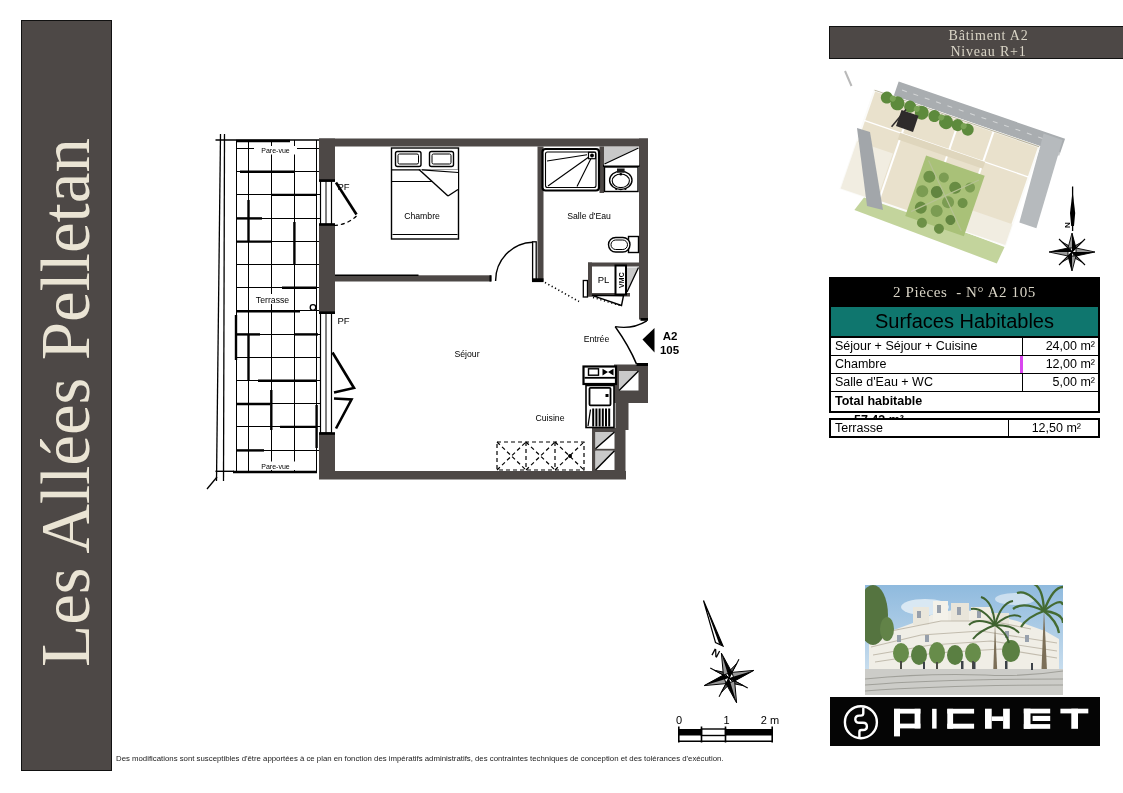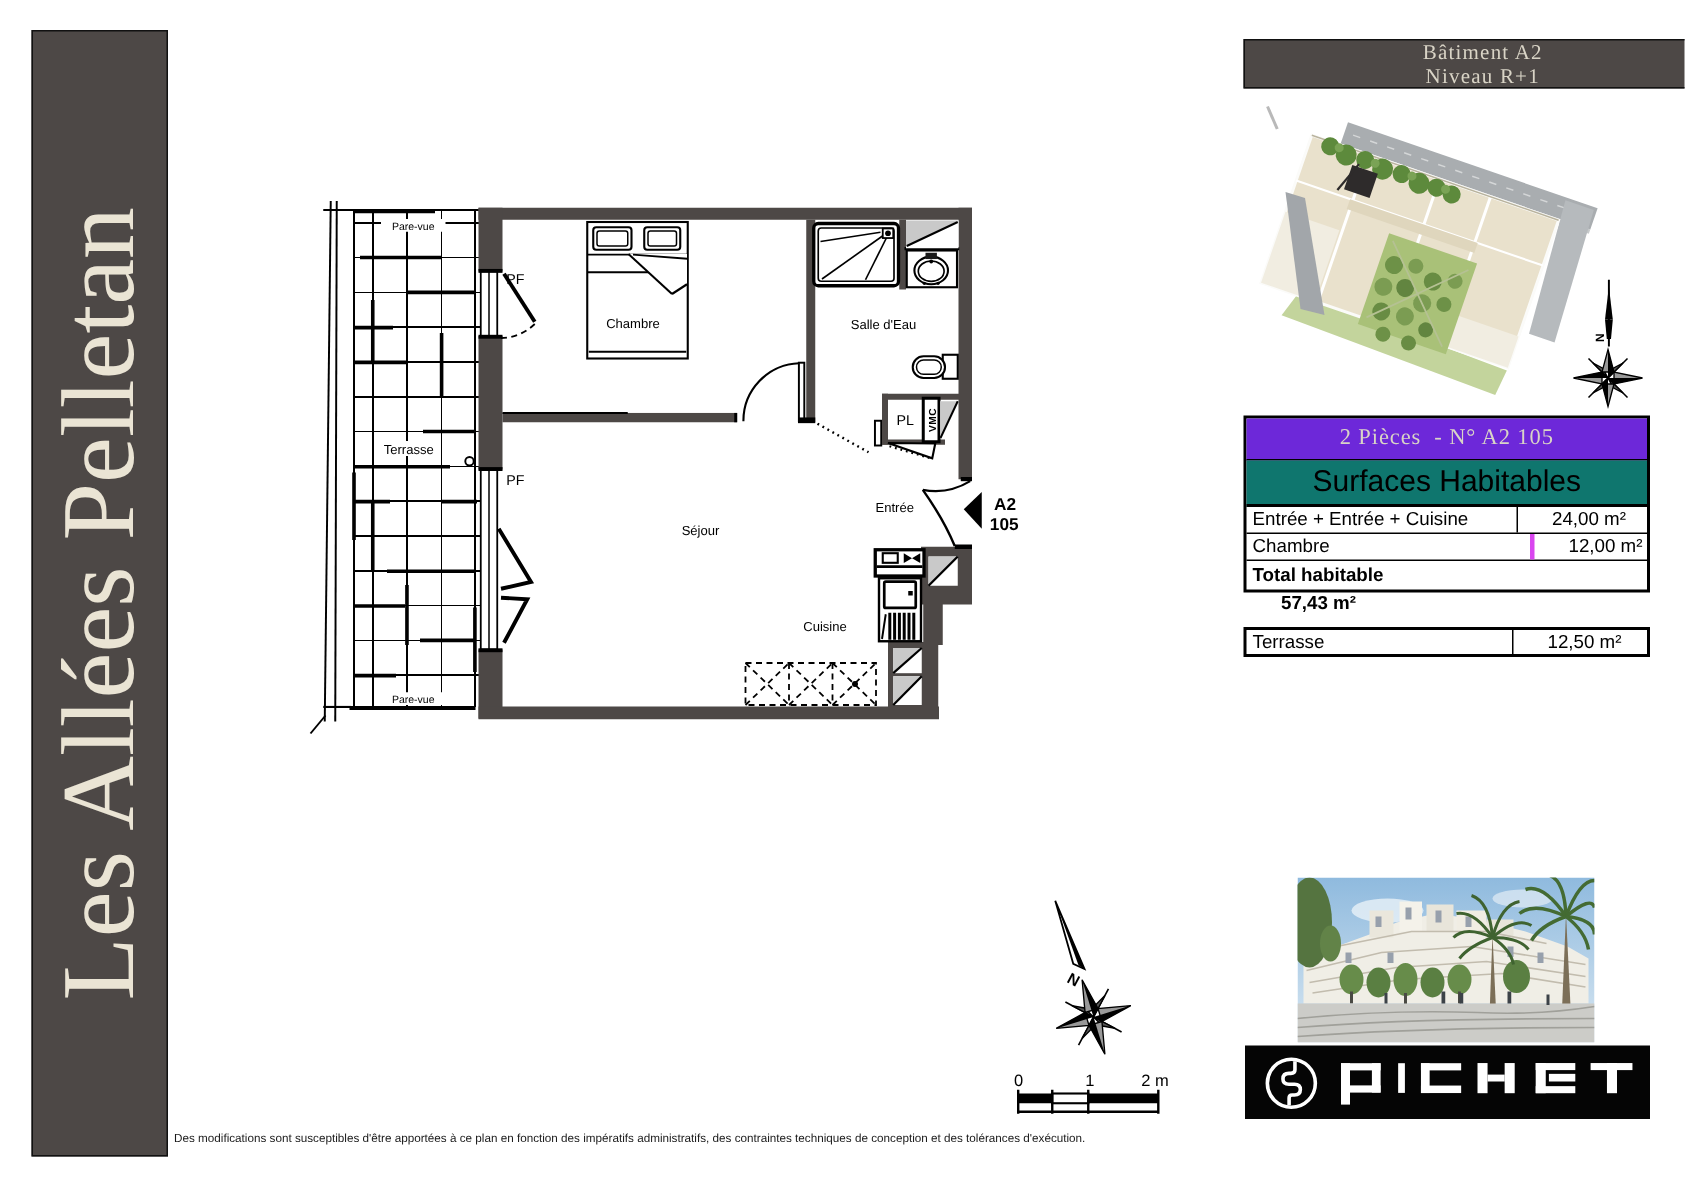--- a/index.html
+++ b/index.html
@@ -79,36 +79,40 @@
 
     <rect x="52" y="72" width="18" height="17" fill="#2e2b2b"></rect>
     <line x1="48" y1="91" x2="56" y2="70" stroke="#2e2b2b" stroke-width="1.5"></line>
   </g>
 
   <polygon points="22,66 35,70 48,148 32,144" fill="#a2a6aa"></polygon>
 </svg>
 
 <div class="abs" style="left:829px;top:277px;width:271px;border:2px solid #000;box-sizing:border-box;background:#fff;">
 
-  <div style="height:27px;background:#6d28d9;border-bottom:1px solid #000;font-family:'Liberation Serif',serif;
+  <div style="height:27px;background:#000000;border-bottom:1px solid #000;font-family:'Liberation Serif',serif;
        font-size:15px;letter-spacing:0.6px;color:#d9d4c6;text-align:center;line-height:27px;">2 Pièces&nbsp; - N° A2 105</div>
 
   <div style="height:29px;background:#0f766e;border-bottom:2px solid #000;font-size:20px;font-weight:normal;
        color:#000;text-align:center;line-height:29px;">Surfaces Habitables</div>
 
   <div style="height:17px;border-bottom:1px solid #000;font-size:12.5px;line-height:17px;display:flex;">
-    <span style="flex:1;padding-left:4px;">Entrée + Entrée + Cuisine</span>
-      <span style="width:72px;border-left:1px solid #000;text-align:right;padding-right:14px;">24,00 m²</span>
+    <span style="flex:1;padding-left:4px;">Séjour + Séjour + Cuisine</span>
+      <span style="width:72px;border-left:1px solid #000;text-align:right;padding-right:3px;">24,00 m²</span>
   </div>
 
   <div style="height:17px;border-bottom:1px solid #000;font-size:12.5px;line-height:17px;display:flex;">
     <span style="flex:1;padding-left:4px;">Chambre</span>
       <span style="width:72px;border-left:3px solid #d946ef;text-align:right;padding-right:3px;">12,00 m²</span>
   </div>
 
+  <div style="height:17px;border-bottom:1px solid #000;font-size:12.5px;line-height:17px;display:flex;">
+    <span style="flex:1;padding-left:4px;">Salle d'Eau + WC</span>
+      <span style="width:72px;border-left:1px solid #000;text-align:right;padding-right:3px;">5,00 m²</span>
+  </div>
 
   <div style="height:19px;font-size:12.5px;font-weight:bold;line-height:19px;display:flex;flex-direction:column;">
     <span style="flex:1;padding-left:4px;">Total habitable</span>
       <span style="width:73px;text-align:right;padding-right:3px;">57,43 m²</span>
   </div>
 </div>
 
 <div class="abs" style="left:829px;top:418px;width:271px;height:20px;border:2px solid #000;box-sizing:border-box;background:#fff;font-size:12.5px;display:flex;line-height:16px;">
   <span style="flex:1;padding-left:4px;">Terrasse</span>
     <span style="width:72px;border-left:1px solid #000;text-align:right;padding-right:17px;">12,50 m²</span>

